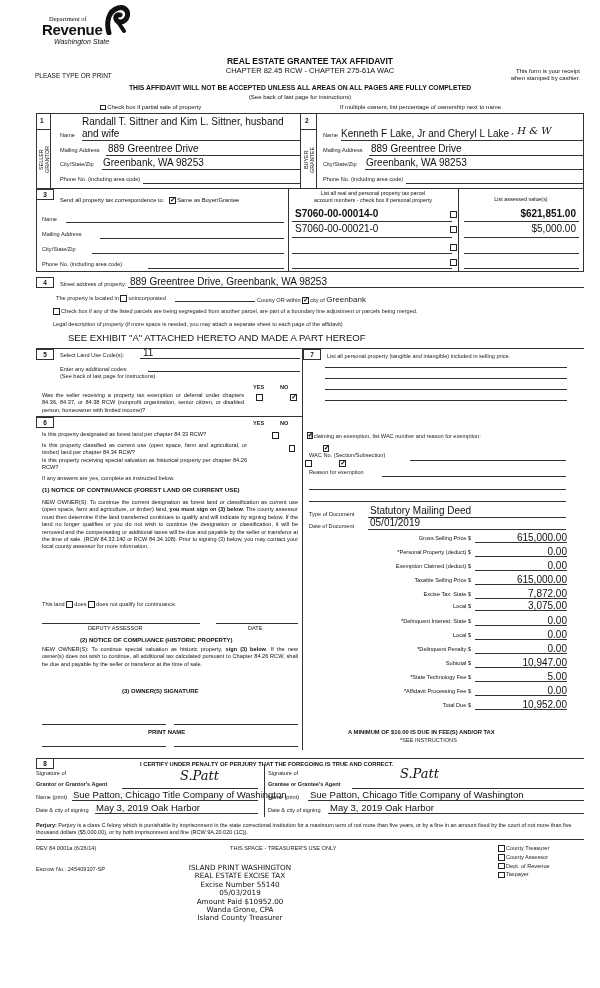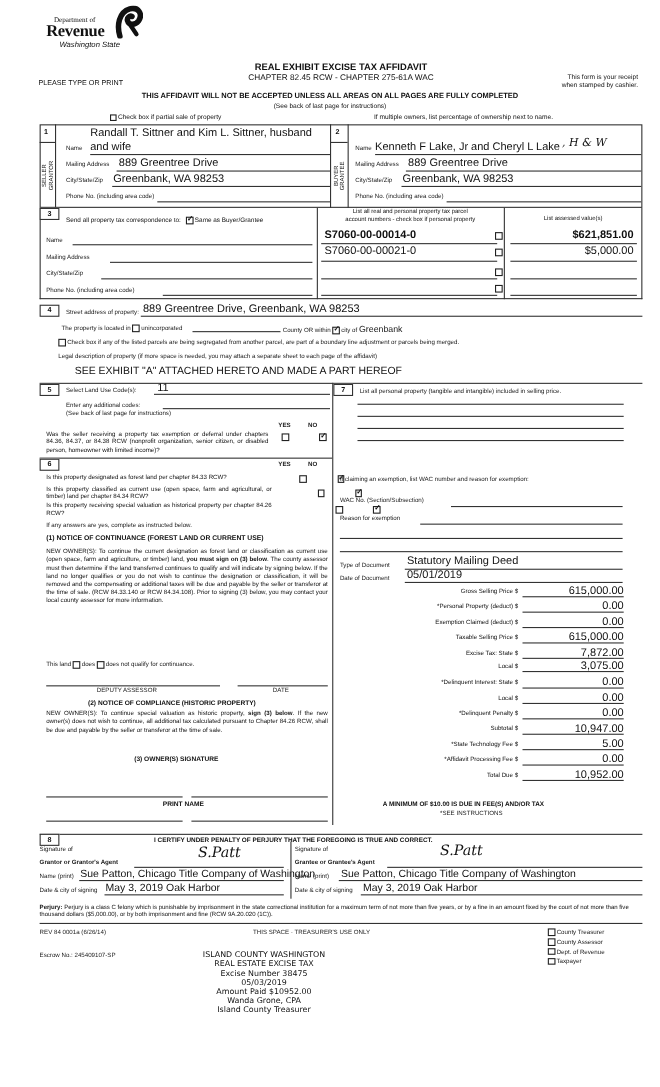--- a/index.html
+++ b/index.html
@@ -30,25 +30,25 @@
 
 
 <div class="abs" style="left:36px; top:5px; width:100px; height:60px;">
   <div class="abs" style="left:68px; top:0px; width:26px; height:30px;">
     <svg width="26" height="30" viewBox="0 0 26 30">
       <path d="M5 28 C2 18 4 6 14 3 C22 1 26 8 22 14 C19 18 13 18 12 14 C11 11 14 9 16 10" stroke="#111" stroke-width="5" fill="none" stroke-linecap="round"></path>
       <path d="M14 17 L20 26" stroke="#111" stroke-width="4" stroke-linecap="round"></path>
     </svg>
   </div>
   <div class="abs" style="left:13px; top:10px; font-size:6.5px; font-family:'Liberation Serif',serif;">Department of</div>
-  <div class="abs" style="left:6px; top:16px; font-size:15px; font-weight:bold; font-family:Liberation Serif, serif; letter-spacing:-0.3px;">Revenue</div>
+  <div class="abs" style="left:6px; top:16px; font-size:15px; font-weight:bold; font-family:Liberation Sans, sans-serif; letter-spacing:-0.3px;">Revenue</div>
   <div class="abs" style="left:18px; top:33px; font-size:7px; font-style:italic;">Washington State</div>
 </div>
 <div class="abs" style="left:35px; top:72px; font-size:6.5px;">PLEASE TYPE OR PRINT</div>
-<div class="abs" style="left:200px; top:56px; width:220px; text-align:center; font-size:8.5px; font-weight:bold;">REAL EXHIBIT EXCISE TAX AFFIDAVIT</div>
+<div class="abs" style="left:200px; top:56px; width:220px; text-align:center; font-size:8.5px; font-weight:bold;">REAL ESTATE GRANTEE TAX AFFIDAVIT</div>
 <div class="abs" style="left:190px; top:66px; width:240px; text-align:center; font-size:7.5px;">CHAPTER 82.45 RCW - CHAPTER 275-61A WAC</div>
 <div class="abs" style="left:470px; top:68px; width:110px; text-align:right; font-size:6px;">This form is your receipt</div>
 <div class="abs" style="left:470px; top:75px; width:110px; text-align:right; font-size:6px;">when stamped by cashier.</div>
 <div class="abs" style="left:60px; top:84px; width:480px; text-align:center; font-size:6.8px; font-weight:bold;">THIS AFFIDAVIT WILL NOT BE ACCEPTED UNLESS ALL AREAS ON ALL PAGES ARE FULLY COMPLETED</div>
 <div class="abs" style="left:200px; top:94px; width:200px; text-align:center; font-size:6px;">(See back of last page for instructions)</div>
 <div class="abs" style="left:100px; top:104px; font-size:6px;">
   <span class="cb" style="width:5.5px;height:5.5px;"></span>
   <span>Check box if partial sale of property</span>
 </div>
 <div class="abs" style="left:340px; top:104px; font-size:6px;">If multiple owners, list percentage of ownership next to name.</div>
@@ -369,23 +369,23 @@
 </div>
 
 <div class="abs lbl" style="left:498px; top:844px; line-height:8.8px;">
   <div><span class="cb"></span> <span>County Treasurer</span></div>
   <div><span class="cb"></span> <span>County Assessor</span></div>
   <div><span class="cb"></span> <span>Dept. of Revenue</span></div>
   <div><span class="cb"></span> <span>Taxpayer</span></div>
 </div>
 
 <div class="abs stamp" style="left:170px; top:864px; width:140px;">
-  <div>ISLAND COUNTY WASHINGTON</div>
+  <div>ISLAND PRINT WASHINGTON</div>
   <div>REAL ESTATE EXCISE TAX</div>
-  <div>Excise Number 38475</div>
+  <div>Excise Number 55140</div>
   <div>05/03/2019</div>
   <div>Amount Paid $10952.00</div>
   <div>Wanda Grone, CPA</div>
   <div>Island County Treasurer</div>
 </div>
 
 
 
 
 </body></html>

